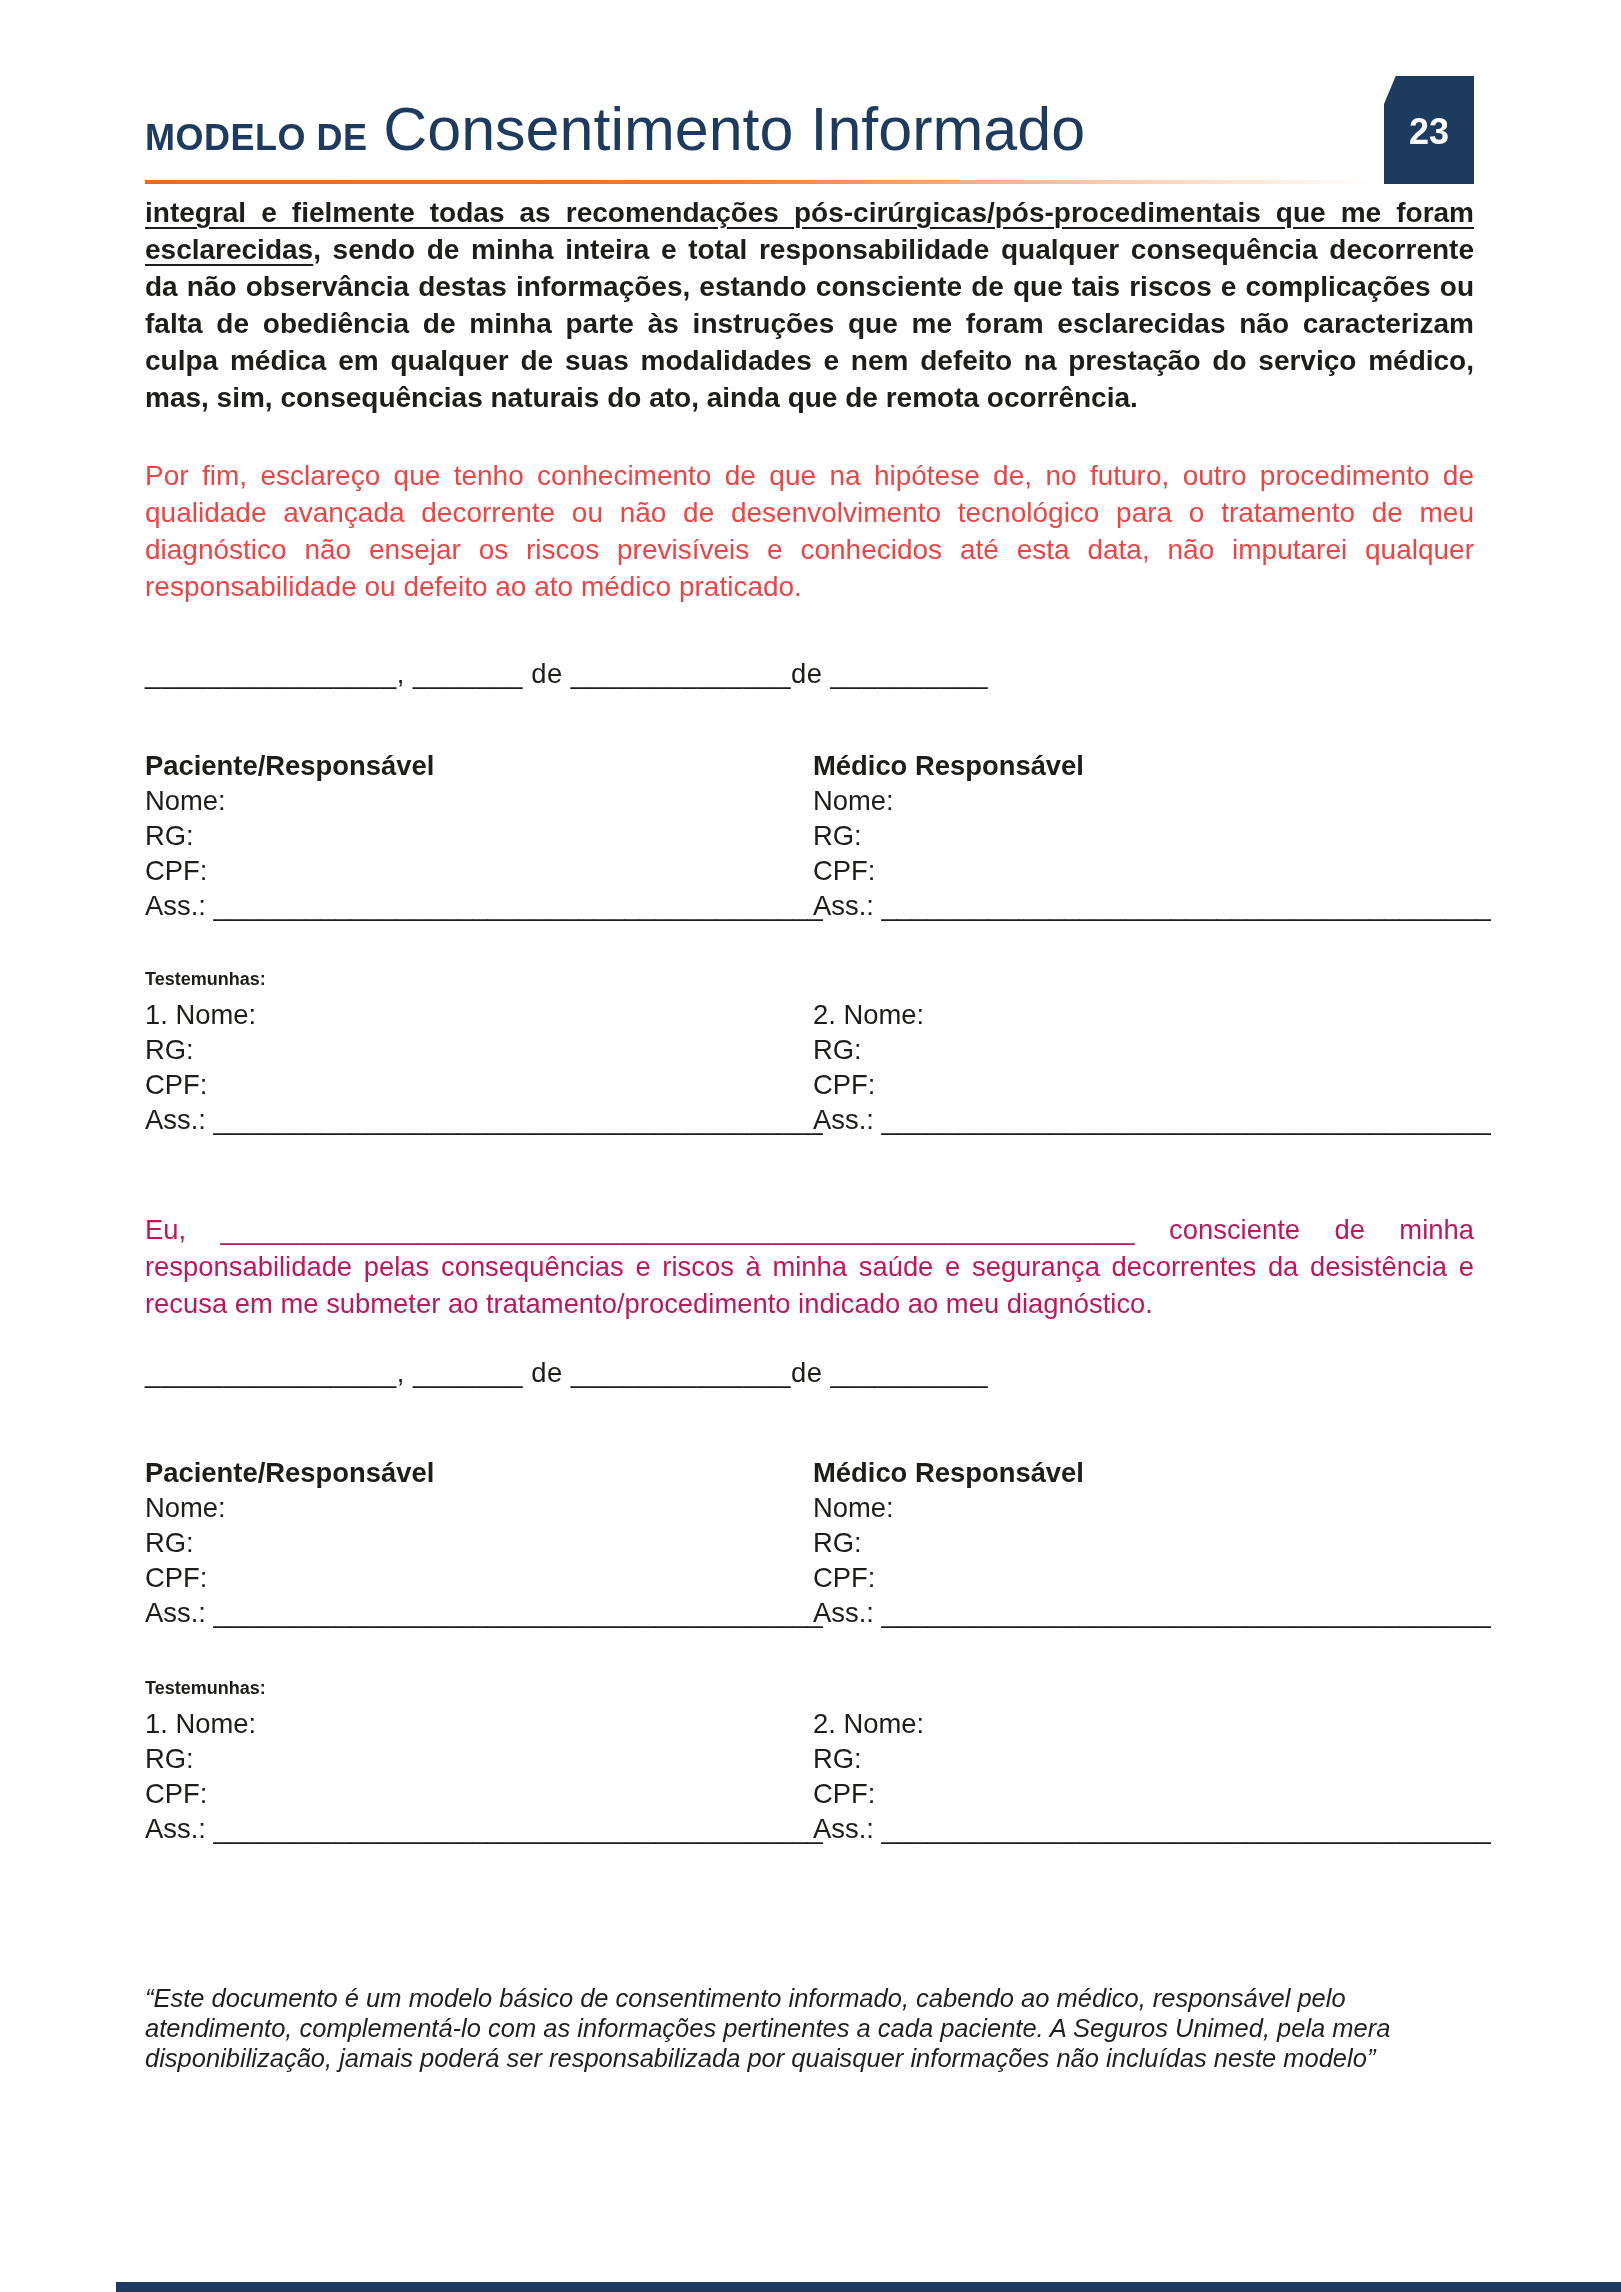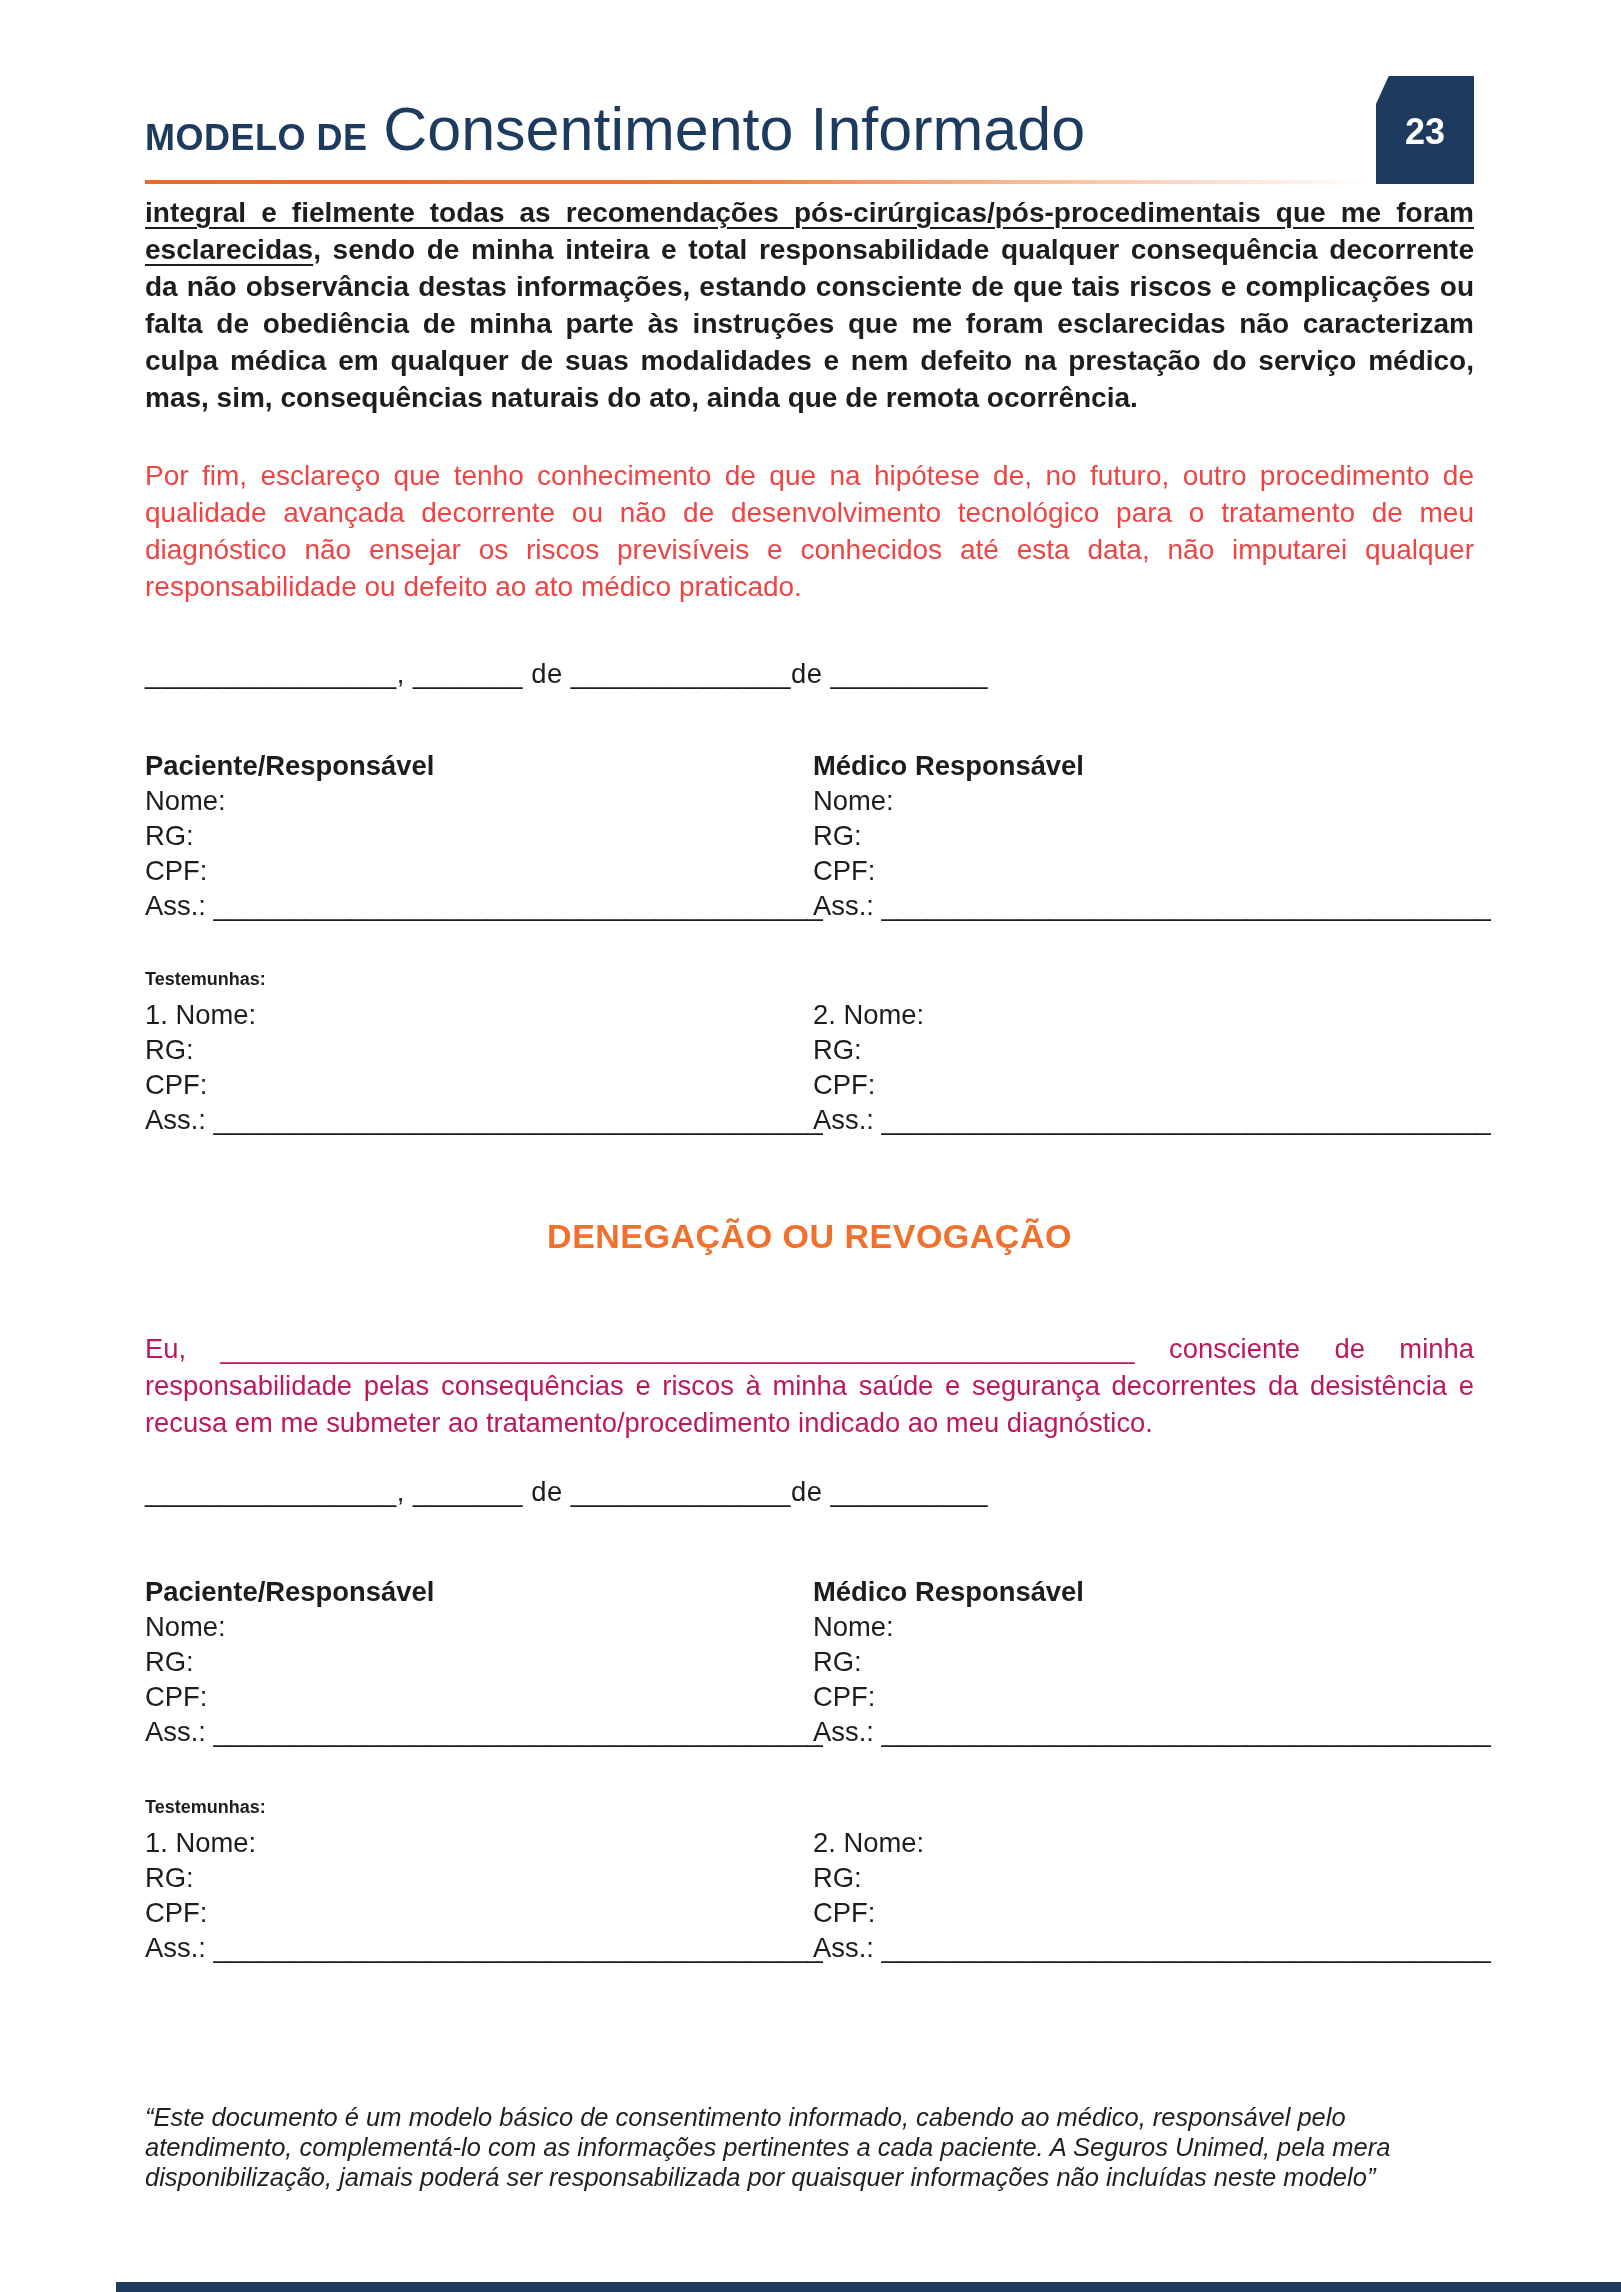--- a/index.html
+++ b/index.html
@@ -29,21 +29,21 @@
   .kicker{
     font-size:36px;font-weight:bold;color:var(--navy);
     letter-spacing:0.5px;
   }
   .title{
     font-size:61px;font-weight:300;color:var(--navy);
     letter-spacing:0px;
   }
   .page-badge{
     position:absolute;top:76px;right:147px;
-    width:98px;height:108px;
+    width:90px;height:108px;
     background:var(--navy);
     clip-path:polygon(0 26%,13% 0,100% 0,100% 100%,0 100%);
     display:flex;align-items:center;justify-content:center;
   }
   .page-badge span{
     color:#ffffff;font-size:36px;font-weight:bold;
     transform:translateY(2px);
   }
   .orange-rule{
     margin-top:15.7px;
@@ -165,21 +165,20 @@
         </div>
         <div>
           <div>2. Nome:</div>
           <div>RG:</div>
           <div>CPF:</div>
           <div class="ass-row"><span>Ass.:</span> <span>________________________________________</span></div>
         </div>
       </div>
     </div>
 
-    <h2 class="revocation-heading">DENEGAÇÃO OU REVOGAÇÃO</h2>
 
     <p class="eu-para"><span>Eu,</span> <span>____________________________________________________________</span> <span>consciente de minha responsabilidade pelas consequências e riscos à minha saúde e segurança decorrentes da desistência e recusa em me submeter ao tratamento/procedimento indicado ao meu diagnóstico.</span></p>
 
     <div class="date-line second">________________, _______ de ______________de __________</div>
 
     <div class="sig-grid sig-block second">
       <div>
         <div class="sig-title">Paciente/Responsável</div>
         <div>Nome:</div>
         <div>RG:</div>

